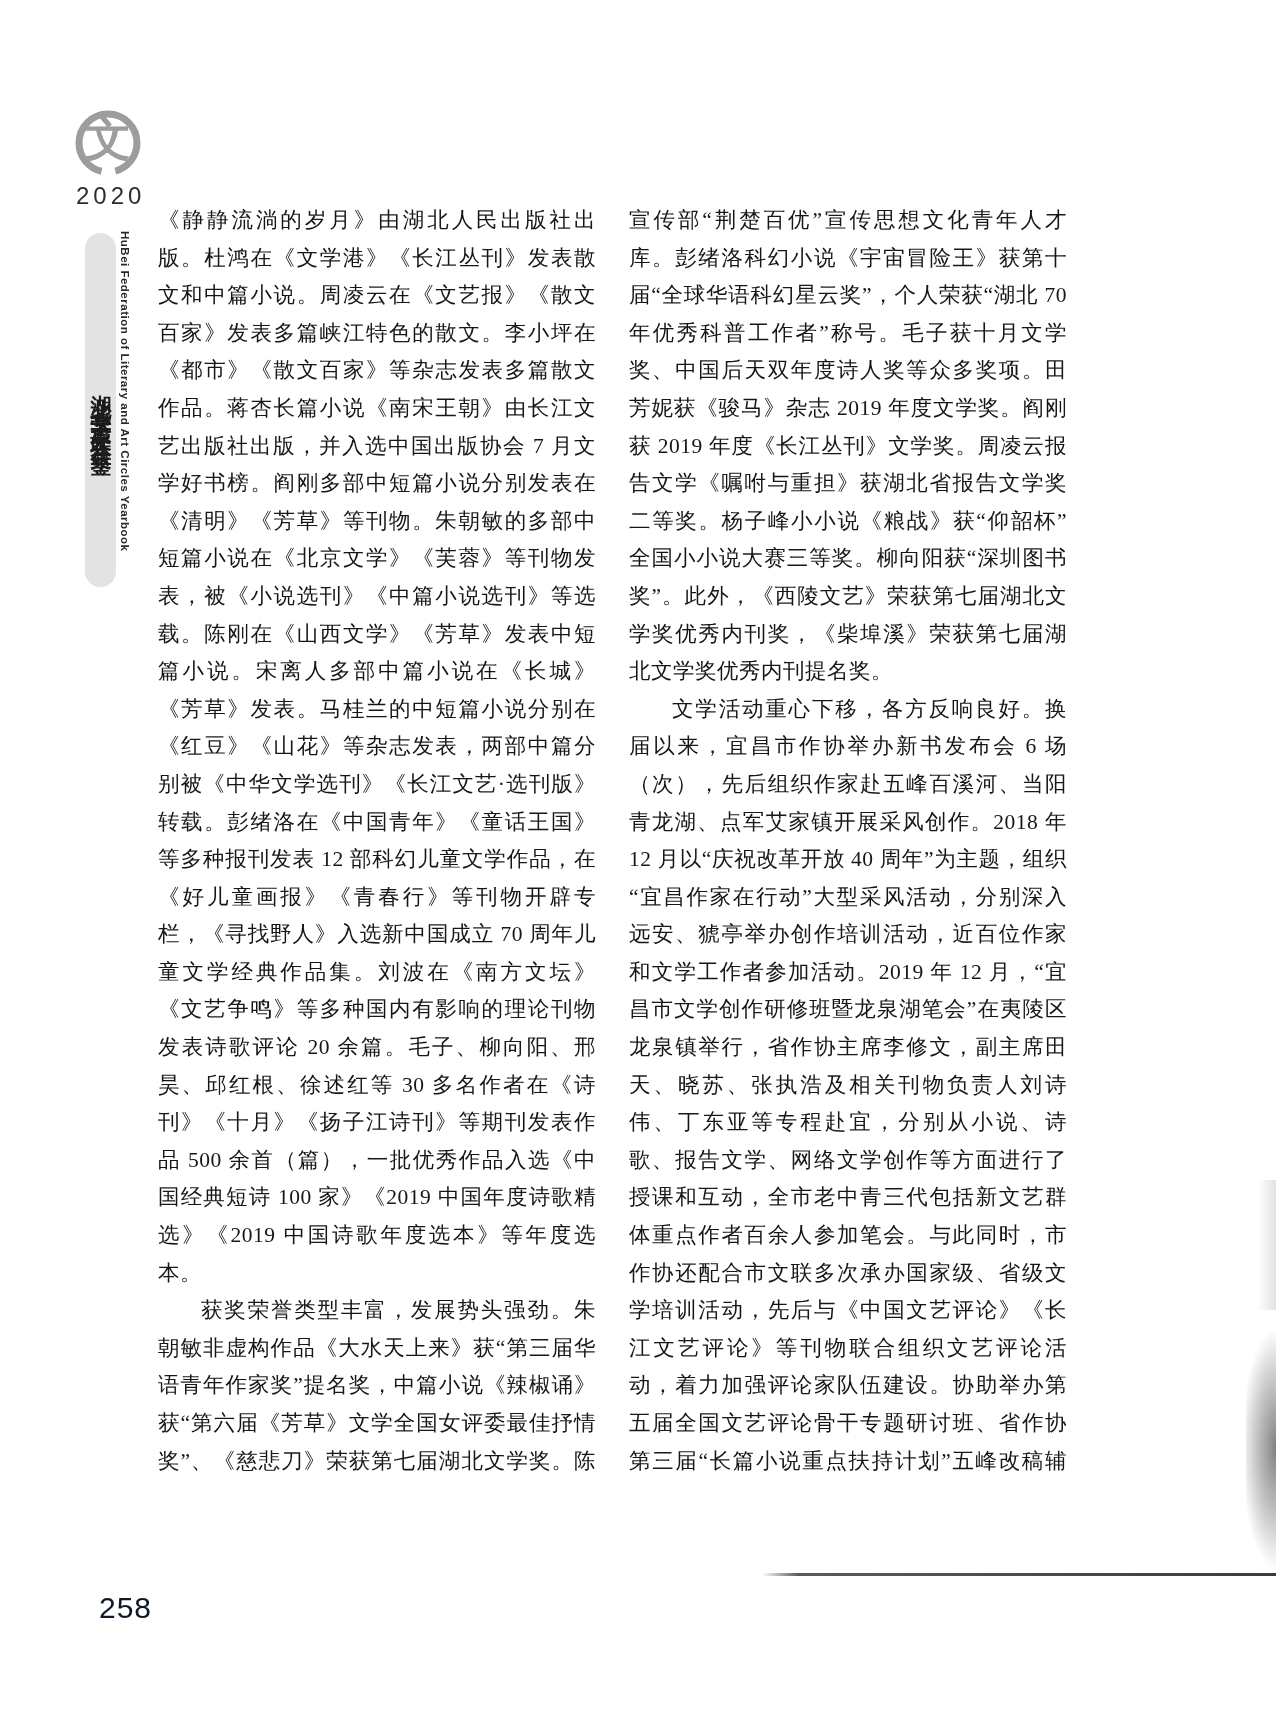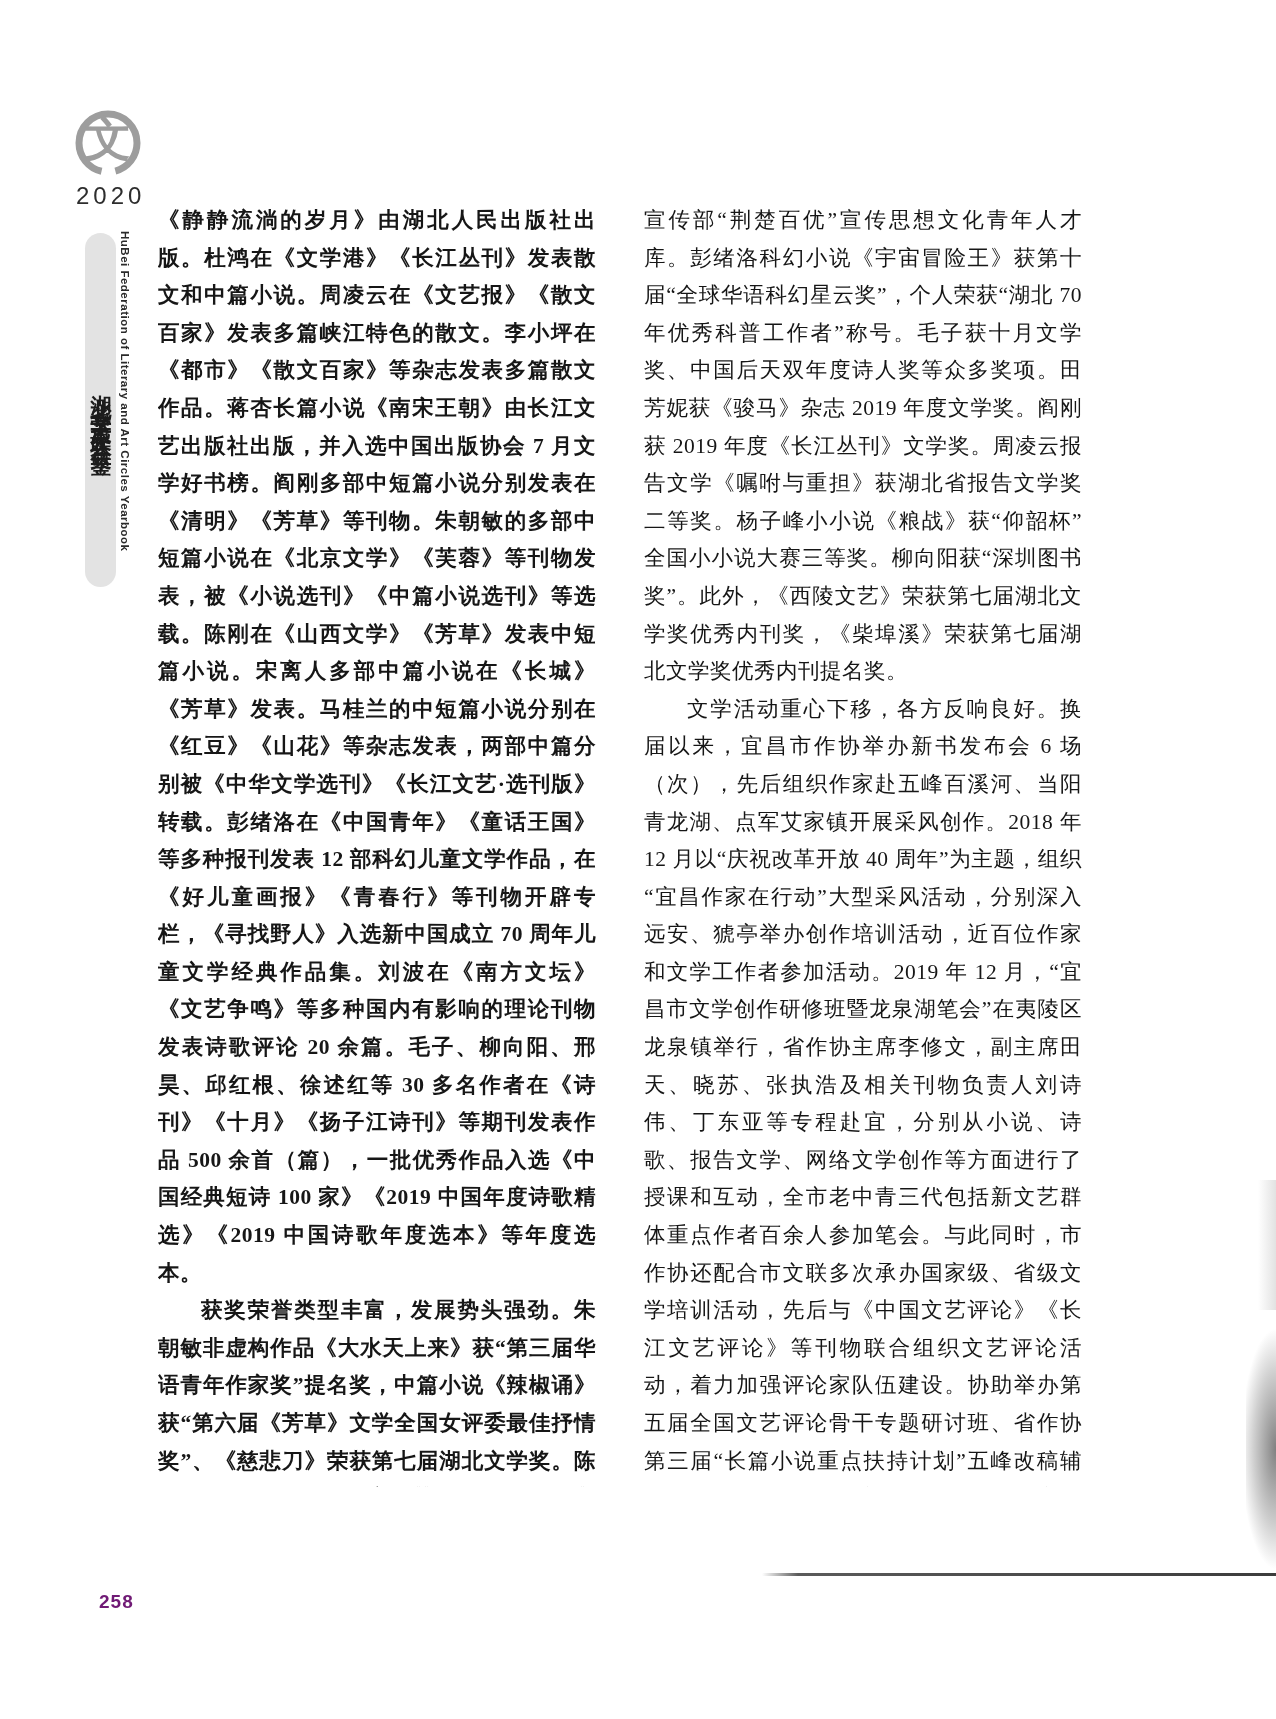--- a/index.html
+++ b/index.html
@@ -32,29 +32,29 @@
     font-family:"Liberation Sans","DejaVu Sans",sans-serif;
     font-weight:bold;font-size:11.5px;letter-spacing:0.5px;color:#2a2a2a;
     white-space:nowrap;
   }
   
   .text-col{
     position:absolute;top:202px;width:438px;height:1285px;
     font-size:21.5px;line-height:37.6px;text-align:justify;
     letter-spacing:0.5px;overflow:hidden;
   }
-  .col-left{left:158px;font-weight:bold;}
-  .col-right{left:629px;margin-left:15px;}
+  .col-left{left:158px;}
+  .col-right{left:629px;}
   .para{margin:0;padding:0;}
   .para.indent{text-indent:2em;}
   
   .page-number{
     position:absolute;left:99px;top:1591px;
     font-family:"Liberation Sans","DejaVu Sans",sans-serif;
-    font-weight:bold;font-size:19px;letter-spacing:1px;color:#701a75;
+    font-weight:normal;font-size:30px;letter-spacing:1px;color:#0f172a;
   }
   
   .scan-shadow{
     position:absolute;right:0;top:1295px;width:30px;height:280px;
     background:radial-gradient(ellipse 150% 55% at 100% 55%,
       rgba(115,115,115,0.9) 0%, rgba(150,150,150,0.45) 50%, rgba(200,200,200,0) 78%);
     pointer-events:none;
   }
   .scan-shadow-upper{
     position:absolute;right:0;top:1180px;width:18px;height:130px;

